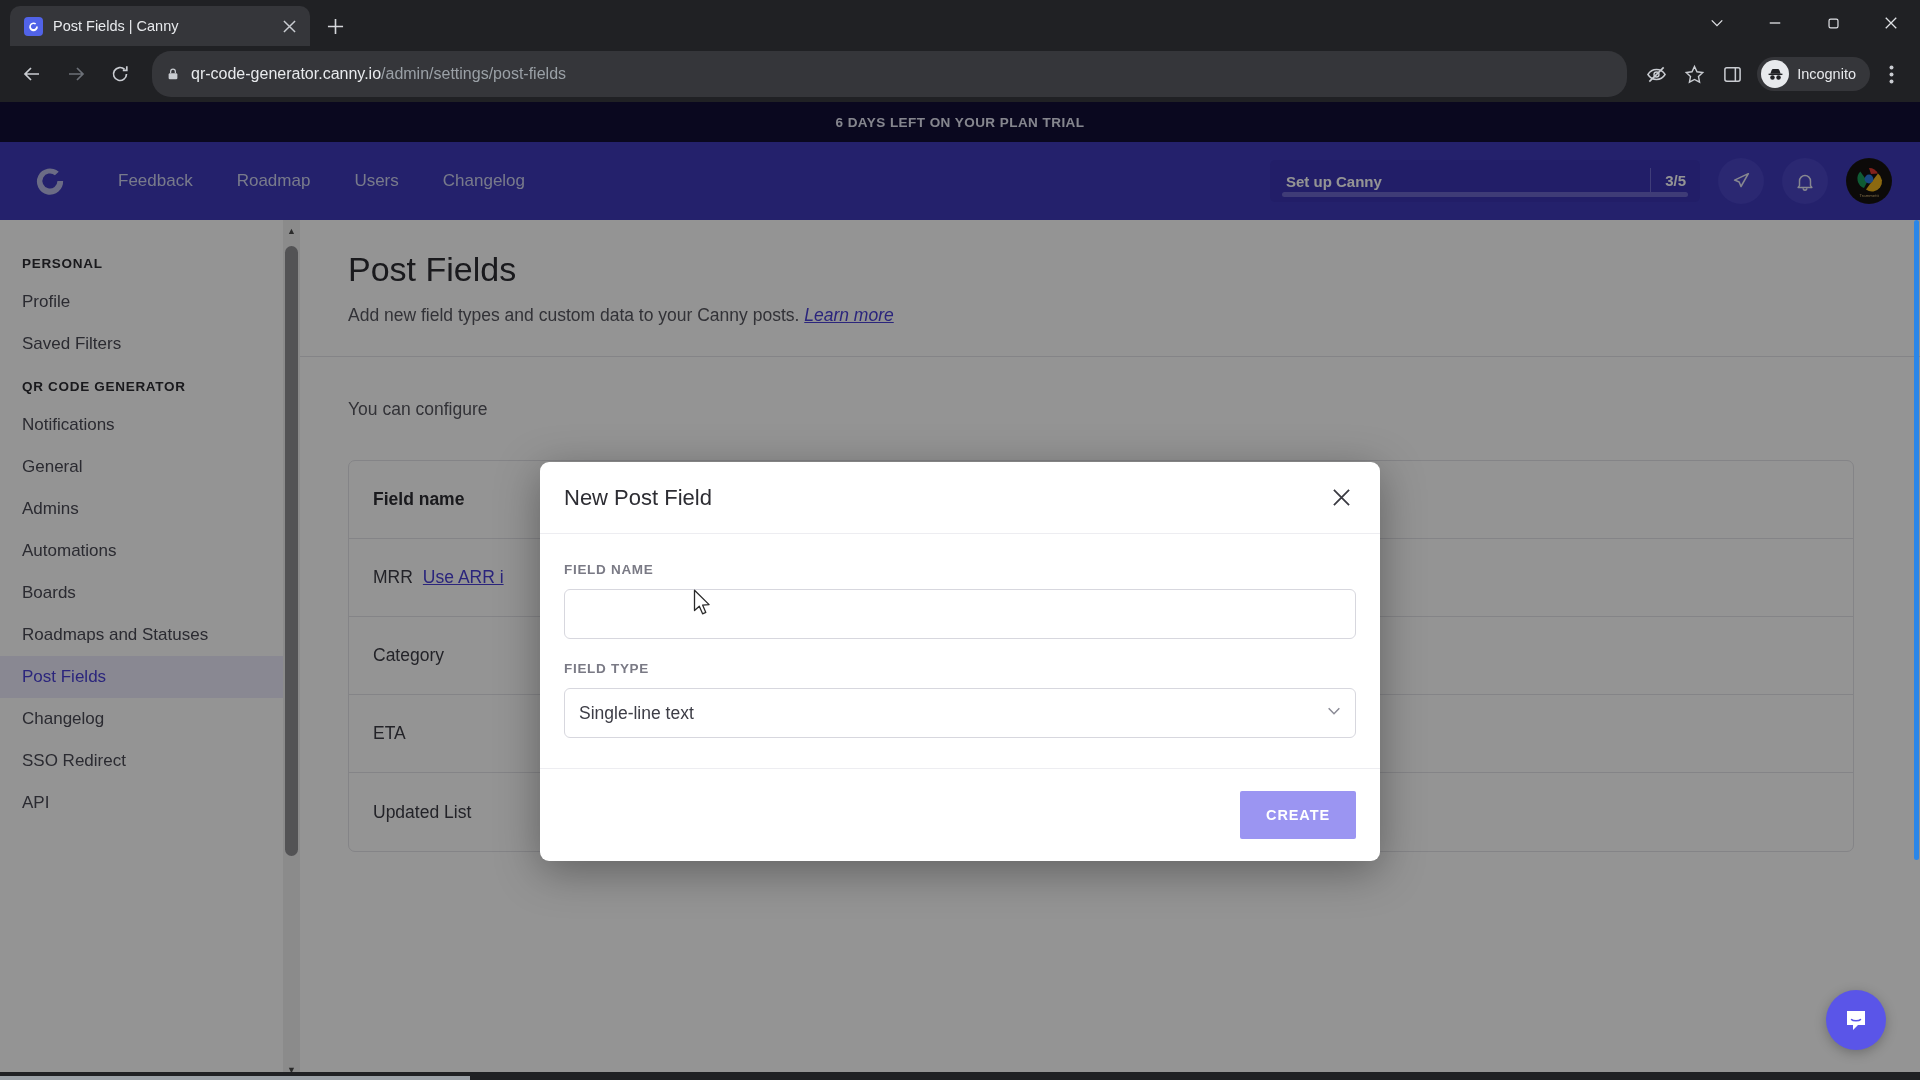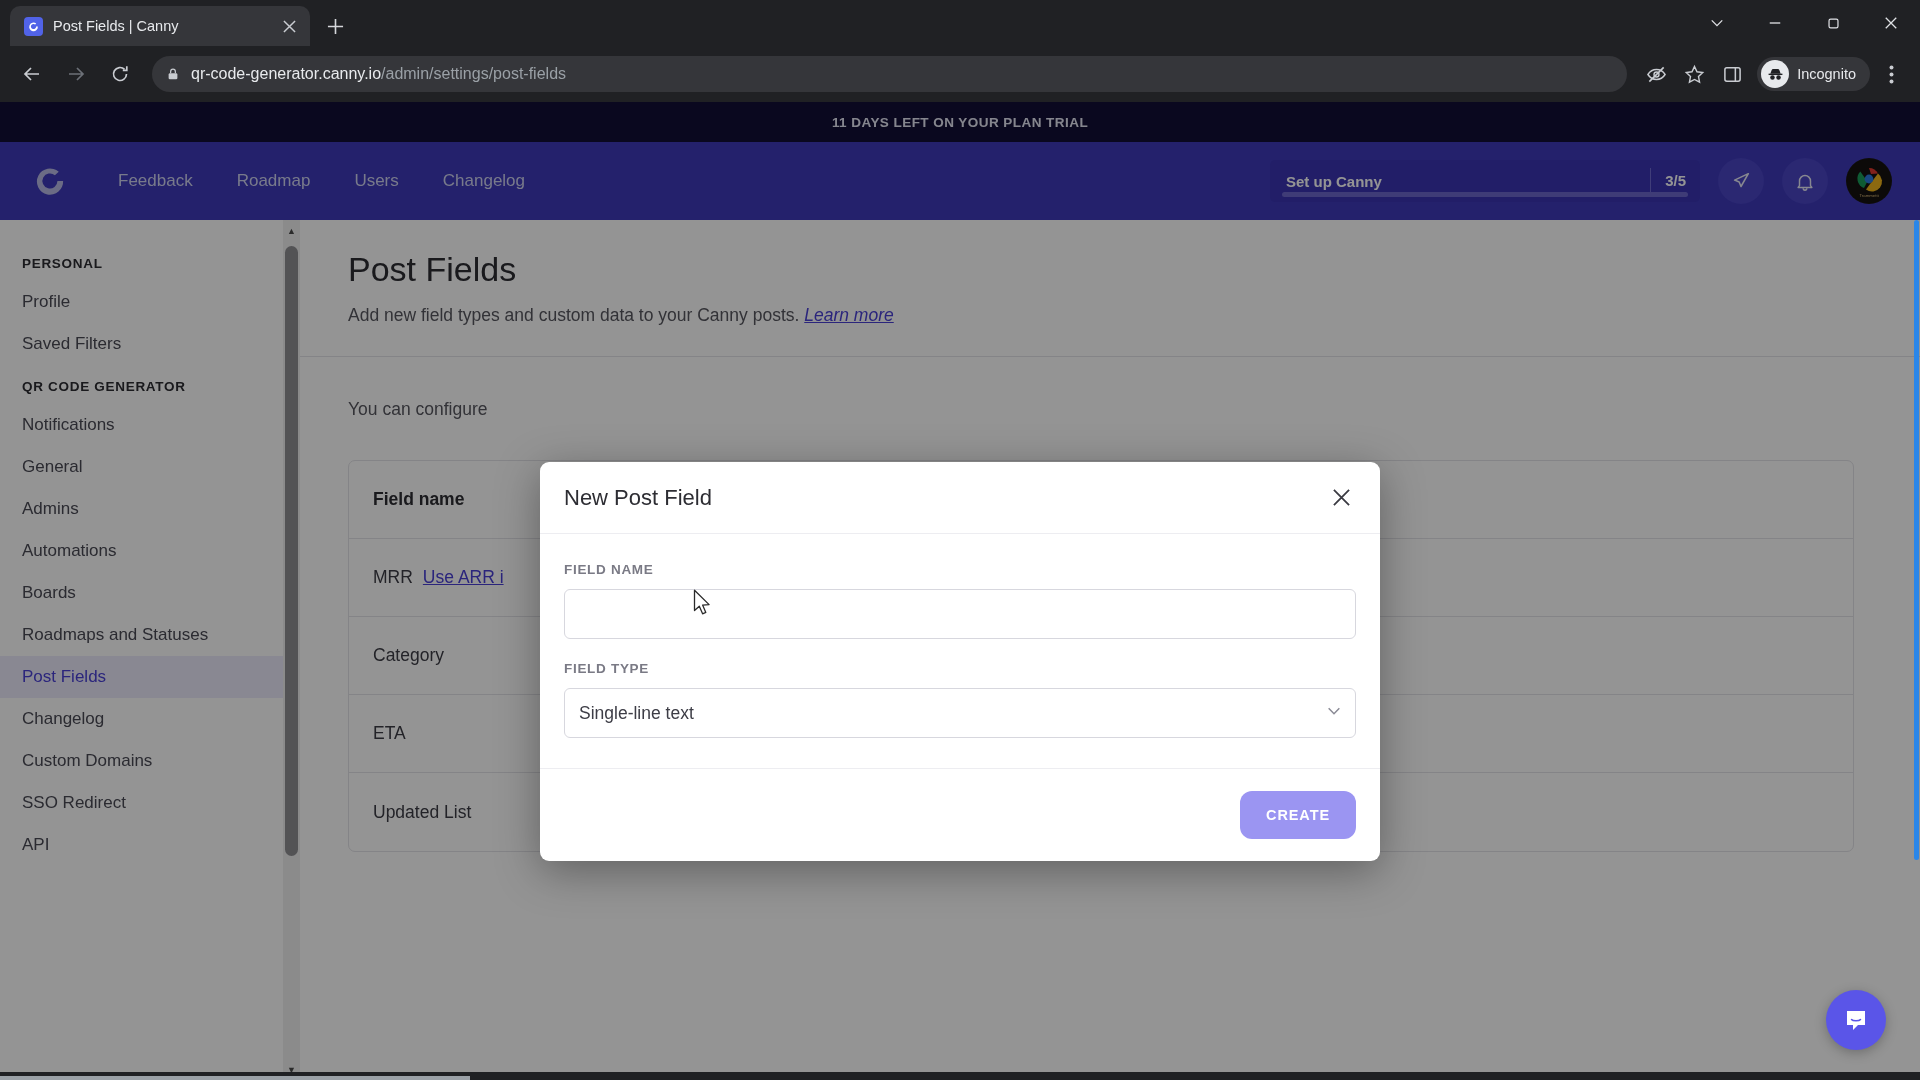--- a/index.html
+++ b/index.html
@@ -35,21 +35,21 @@
   .win-ctrls { position: absolute; right: 0; top: 0; height: 46px; display: flex; align-items: center; }
   .win-btn { width: 58px; height: 46px; display: flex; align-items: center; justify-content: center; color: #e0e2e6; }
 
   .omnibar {
     height: 56px; background: #202124; display: flex; align-items: center;
     padding: 0 12px; gap: 4px;
   }
   .nav-btn { width: 40px; height: 40px; display: flex; align-items: center; justify-content: center; color: #c9ccd1; border-radius: 50%; }
   .nav-btn.disabled { color: #6c7077; }
   .urlbox {
-    flex: 1 1 auto; height: 36px; background: #35363a; border-radius: 19px;
+    flex: 1 1 auto; height: 46px; background: #35363a; border-radius: 19px;
     display: flex; align-items: center; padding: 0 14px; margin: 10px 8px; gap: 11px;
     min-width: 0;
   }
   .url-text { font-size: 16px; color: #9aa0a6; white-space: nowrap; overflow: hidden; }
   .url-text b { color: #e8eaed; font-weight: 400; }
   .omni-icon { width: 34px; height: 34px; display: flex; align-items: center; justify-content: center; color: #c9ccd1; flex: 0 0 auto; }
   .incognito-pill {
     height: 34px; background: #35363a; border-radius: 17px; display: flex; align-items: center;
     gap: 8px; padding: 0 14px 0 4px; color: #e8eaed; font-size: 14.5px; margin-left: 4px; flex: 0 0 auto;
   }
@@ -139,21 +139,21 @@
   .fselect {
     width: 100%; height: 50px; border: 1px solid #d7d7de; border-radius: 6px;
     padding: 0 40px 0 14px; font-size: 17.5px; color: #3d3d46; background: #fff;
     appearance: none; -webkit-appearance: none; font-family: "Liberation Sans", sans-serif;
   }
   .fselect-chev { position: absolute; right: 14px; top: 50%; transform: translateY(-50%); color: #8a8a95; pointer-events: none; }
   .gap { height: 22px; }
   .modal-foot { border-top: 1px solid #ededf1; padding: 22px 24px; display: flex; justify-content: flex-end; }
   .btn-create {
     background: #9b95f2; color: #fff; font-size: 14.5px; font-weight: bold; letter-spacing: .9px;
-    padding: 16px 26px; border-radius: 12px; border: none;
+    padding: 16px 26px; border-radius: 2px; border: none;
   }
 
   
   .intercom {
     position: absolute; right: 34px; bottom: 30px; width: 60px; height: 60px; border-radius: 50%;
     background: #5a55e8; display: flex; align-items: center; justify-content: center; z-index: 45;
     box-shadow: 0 3px 12px rgba(0,0,0,.25);
   }
 
   
@@ -274,21 +274,21 @@
       <svg width="5" height="19" viewBox="0 0 5 19">
           <circle cx="2.5" cy="2.5" r="2" fill="currentColor"></circle>
           <circle cx="2.5" cy="9.5" r="2" fill="currentColor"></circle>
           <circle cx="2.5" cy="16.5" r="2" fill="currentColor"></circle>
         </svg>
     </div>
   </div>
 
   <div class="viewport">
 
-    <div class="trialbar">11 DAYS LEFT ON YOUR PLAN TRIAL</div>
+    <div class="trialbar">6 DAYS LEFT ON YOUR PLAN TRIAL</div>
 
     <div class="cannyhead">
       <div class="canny-logo">
         <svg width="42" height="42" viewBox="0 0 48 48">
             <path d="M34 13.5A15 15 0 1 0 39 24h-6.5A8.6 8.6 0 1 1 29.6 17.5z" fill="#b8bae6"></path>
           </svg>
       </div>
       <div class="nav-links">
         <span class="nav-link">Feedback</span>
         <span class="nav-link">Roadmap</span>
@@ -334,21 +334,20 @@
 
         <div class="side-section">QR CODE GENERATOR</div>
         <div class="side-item">Notifications</div>
         <div class="side-item">General</div>
         <div class="side-item">Admins</div>
         <div class="side-item">Automations</div>
         <div class="side-item">Boards</div>
         <div class="side-item">Roadmaps and Statuses</div>
         <div class="side-item active">Post Fields</div>
         <div class="side-item">Changelog</div>
-        <div class="side-item">Custom Domains</div>
         <div class="side-item">SSO Redirect</div>
         <div class="side-item">API</div>
 
         <div class="side-scroll">
           <div class="arrow up">▲</div>
           <div class="thumb"></div>
           <div class="arrow down">▼</div>
         </div>
       </div>
 

